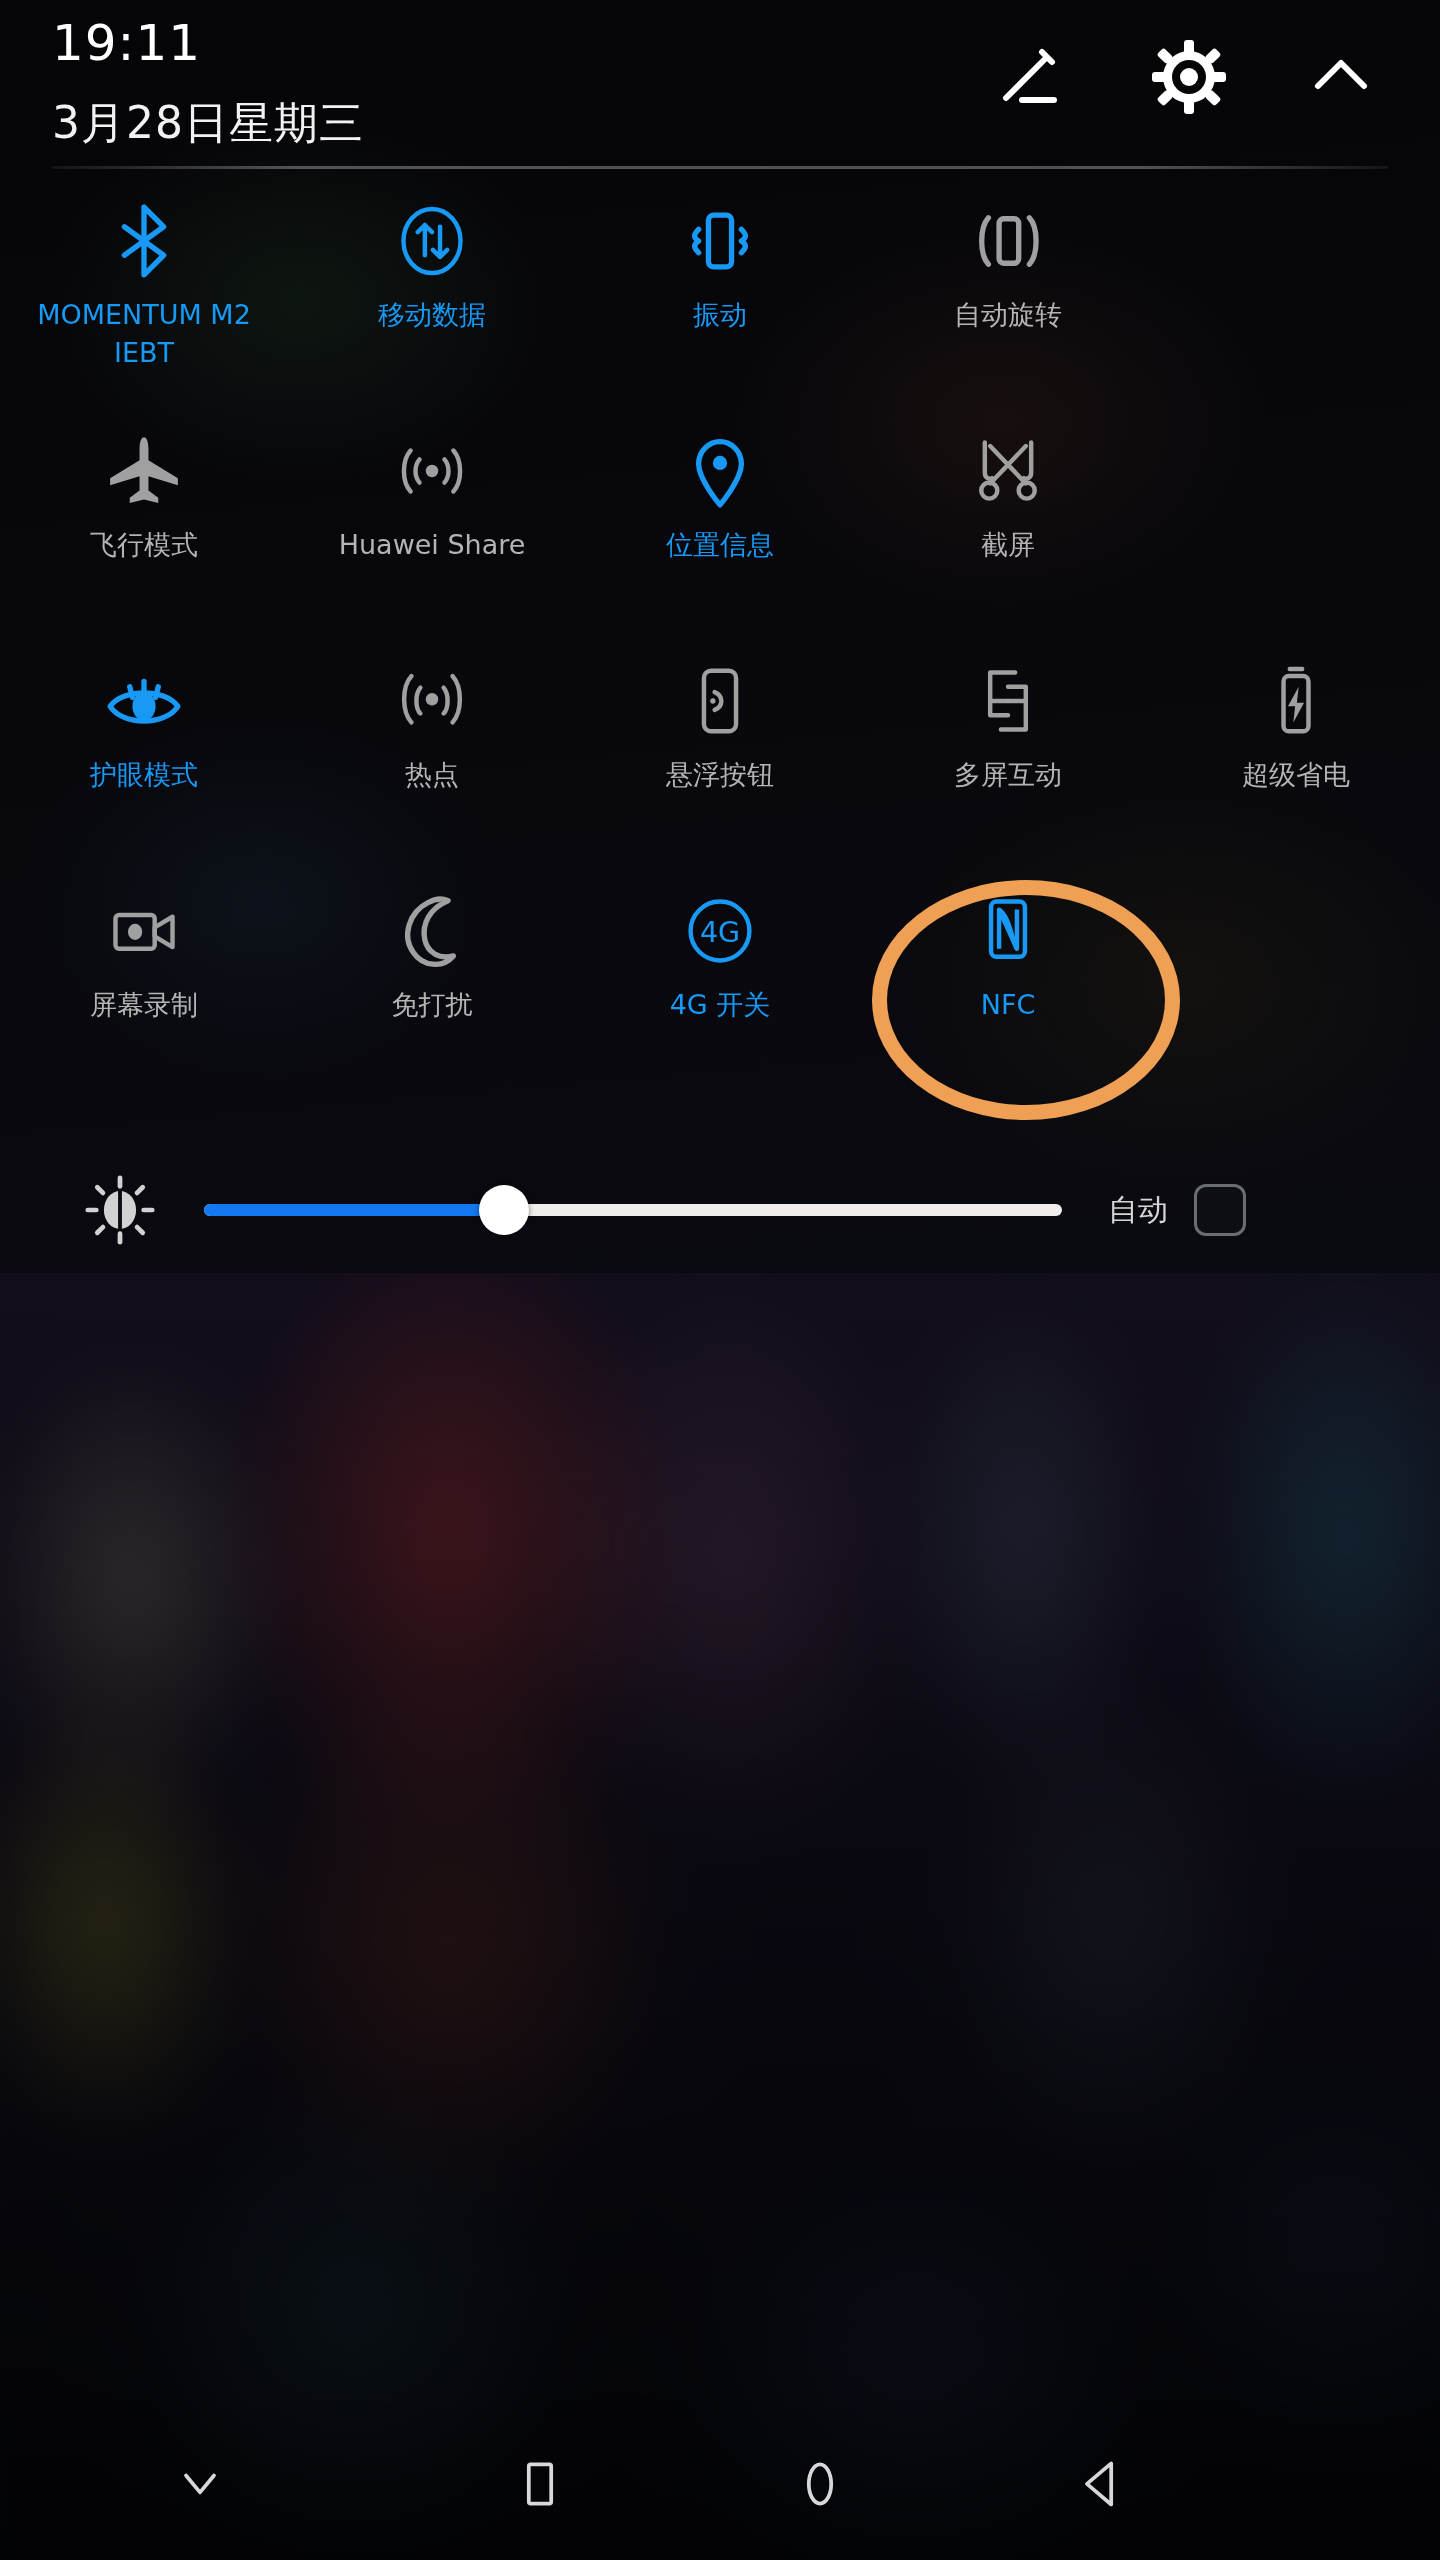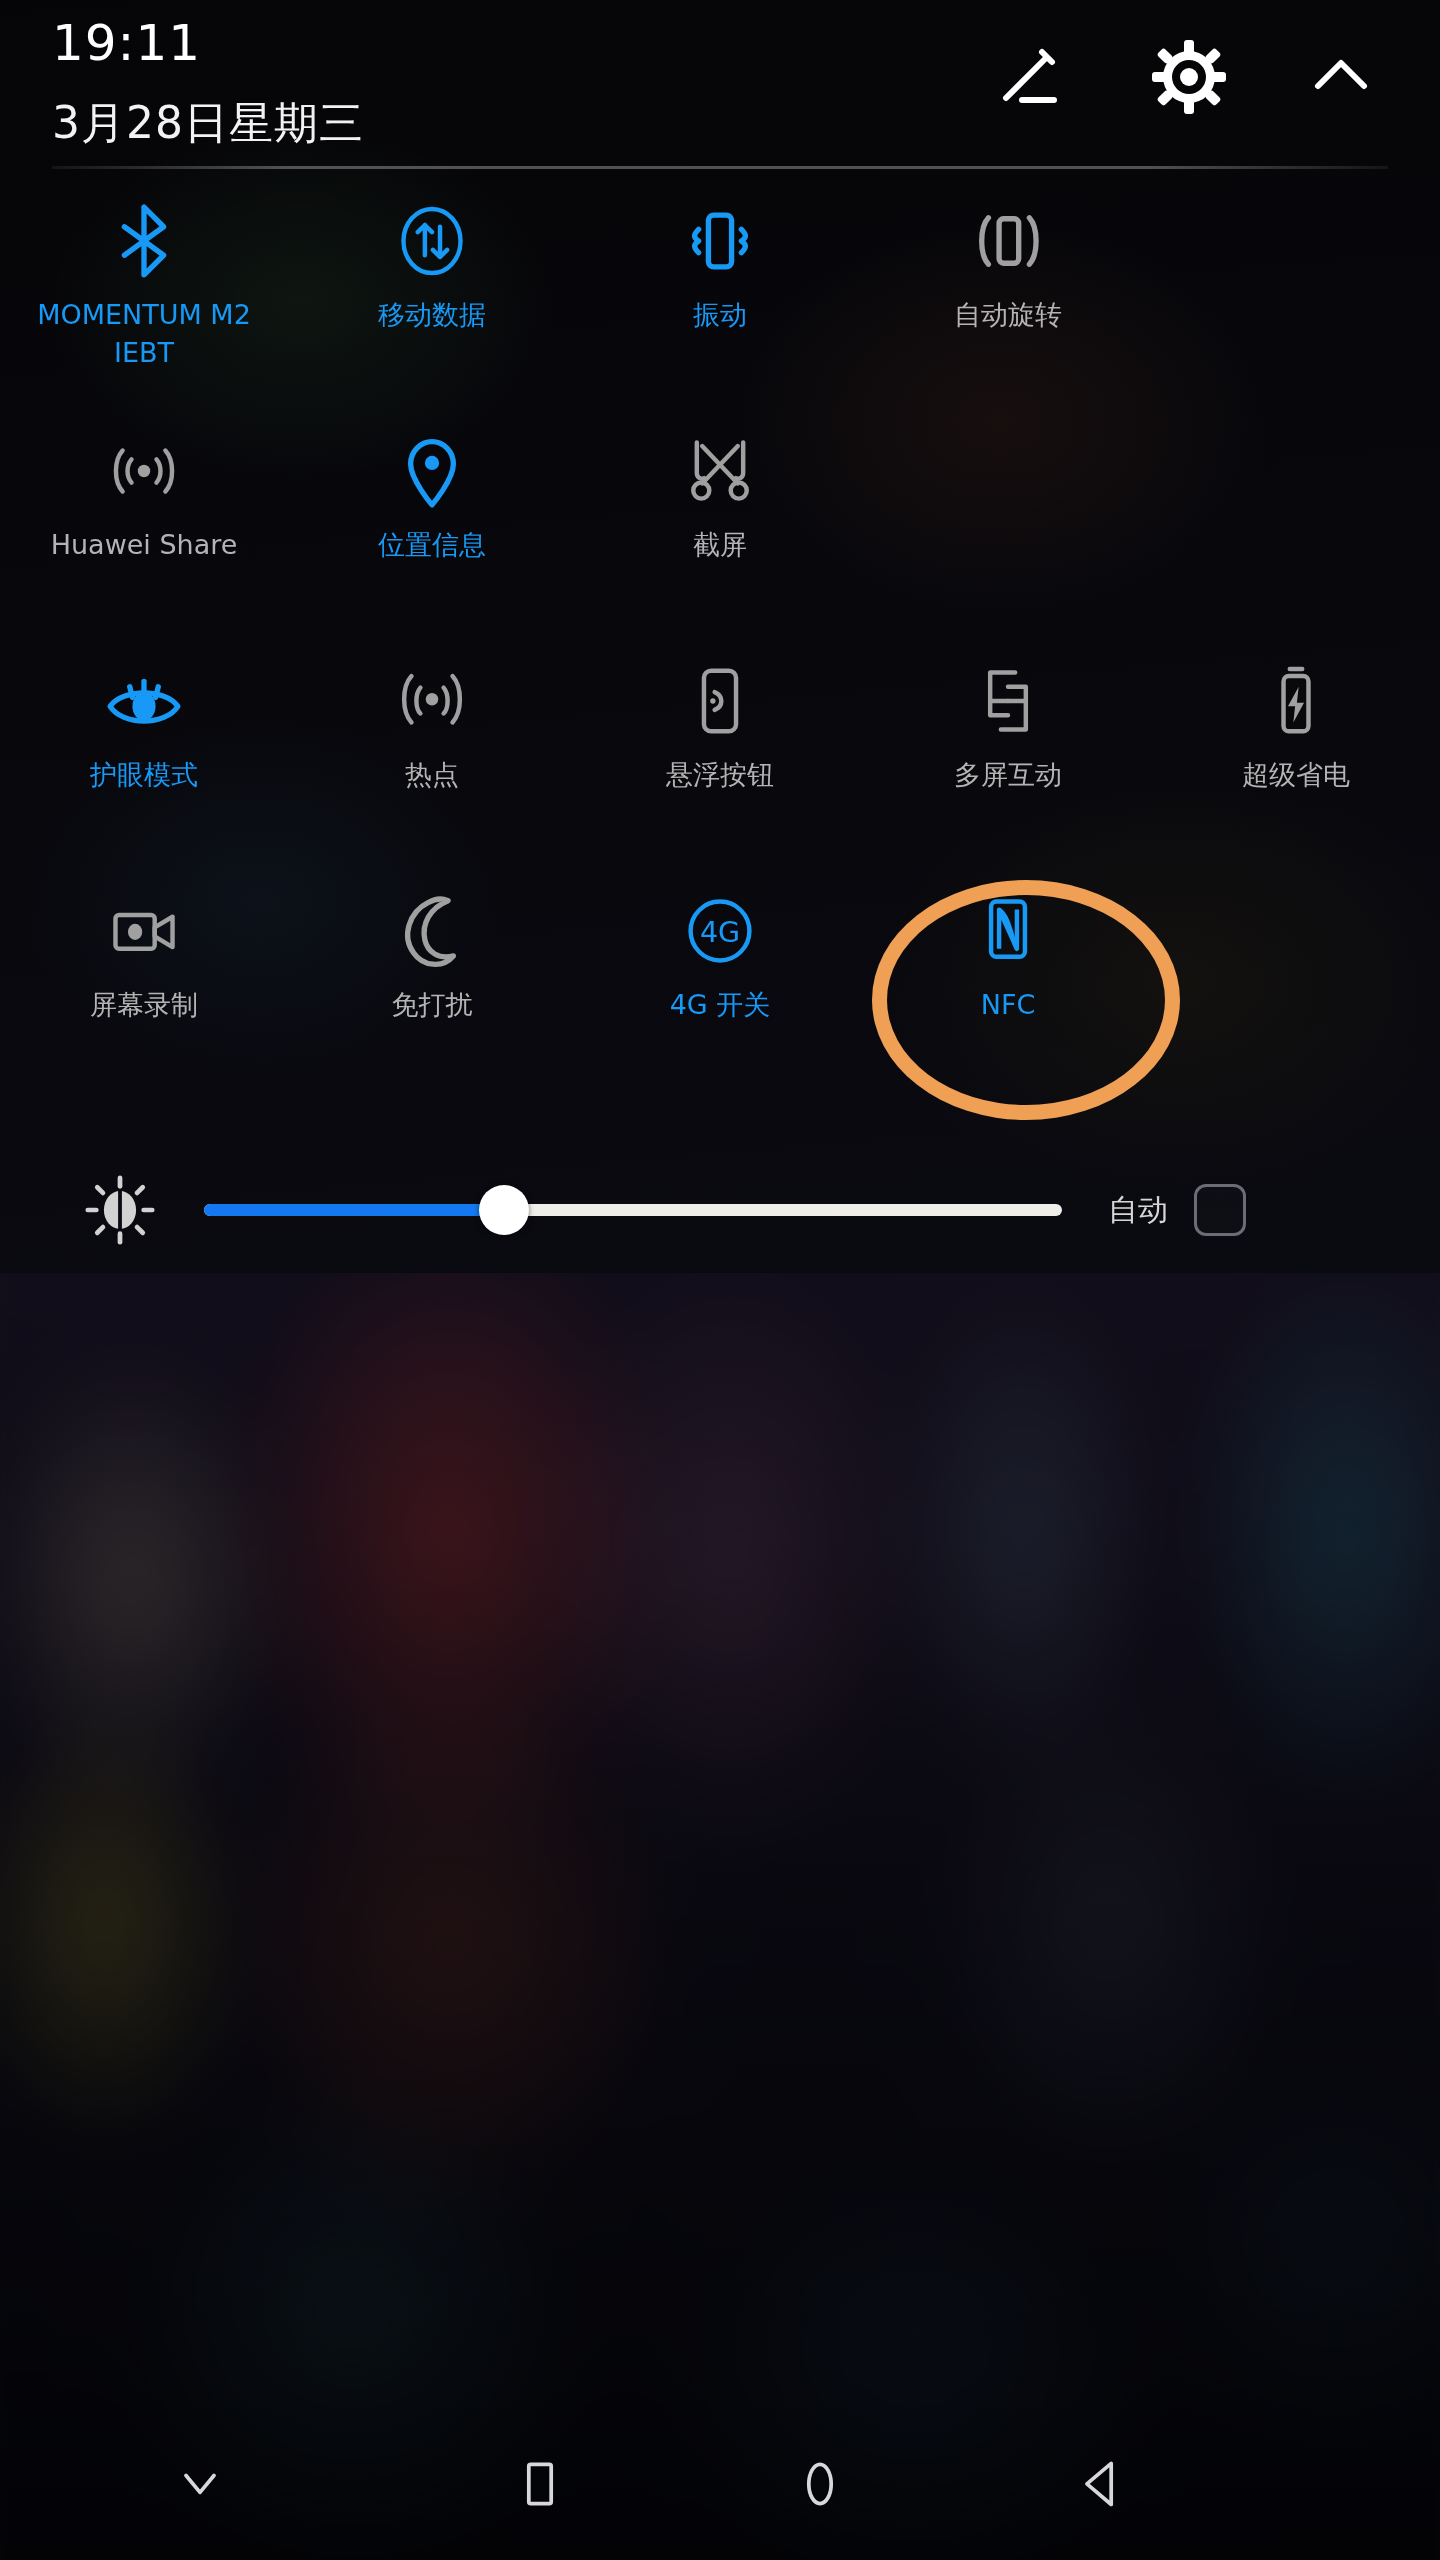--- a/index.html
+++ b/index.html
@@ -255,20 +255,28 @@
               <path d="M24 20 C14 31 14 61 24 72"></path>
               <path d="M70 20 C80 31 80 61 70 72"></path>
             </svg>
           </div>
           <div class="qlabel">自动旋转</div>
         </div>
       </div>
 
       <div class="qrow" id="row2">
 
+        <div class="qtile off">
+          <div class="qicon">
+            <svg viewBox="0 0 92 92" width="82" height="82">
+              <path class="f" d="M46 8 C49 8 51 13 51 22 L51 34 L84 54 L84 62 L51 52 L51 68 L62 76 L62 82 L46 78 L30 82 L30 76 L41 68 L41 52 L8 62 L8 54 L41 34 L41 22 C41 13 43 8 46 8 Z"></path>
+            </svg>
+          </div>
+          <div class="qlabel">飞行模式</div>
+        </div>
 
         <div class="qtile off">
           <div class="qicon">
             <svg viewBox="0 0 92 92" width="82" height="82" fill="none" stroke-width="5" stroke-linecap="round">
               <circle class="f" cx="46" cy="46" r="7"></circle>
               <path d="M32 33 C26 40 26 52 32 59"></path>
               <path d="M60 33 C66 40 66 52 60 59"></path>
               <path d="M22 23 C12 34 12 58 22 69"></path>
               <path d="M70 23 C80 34 80 58 70 69"></path>
             </svg>

